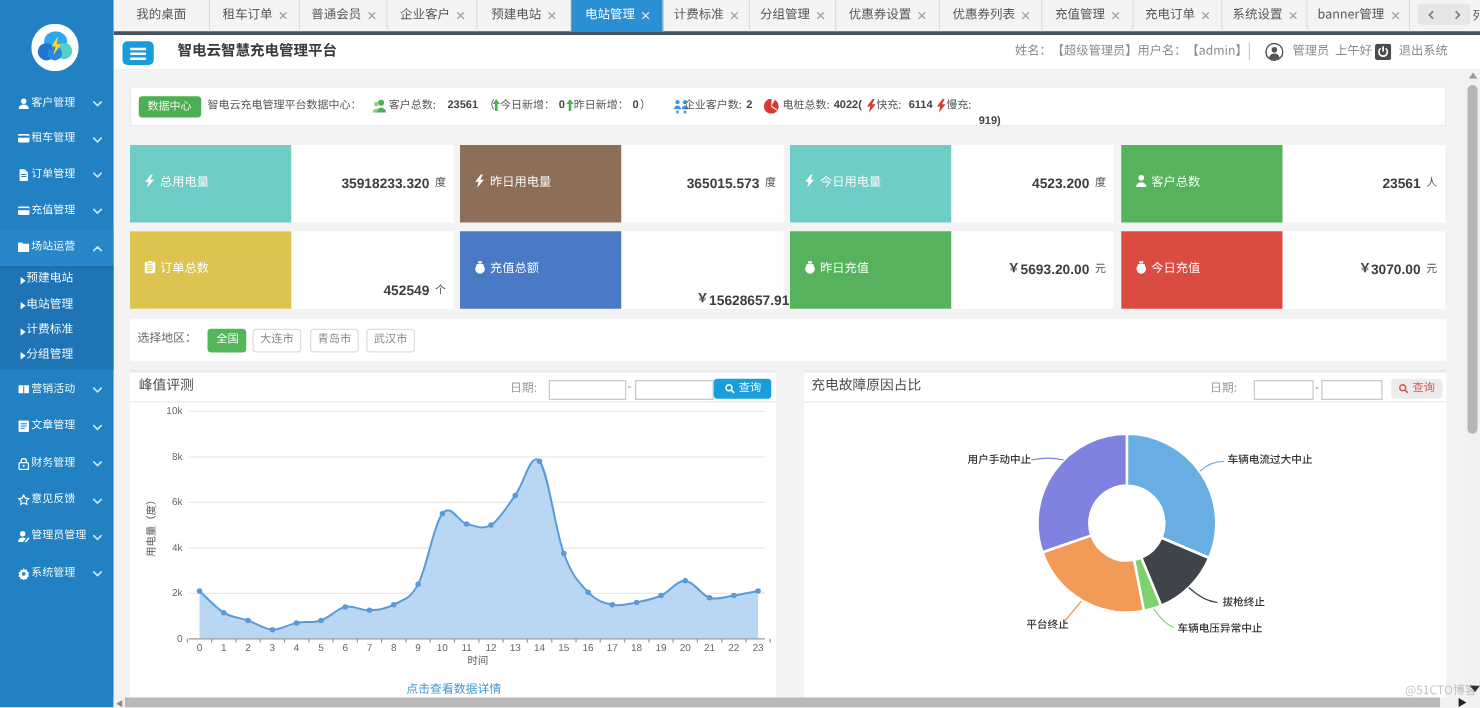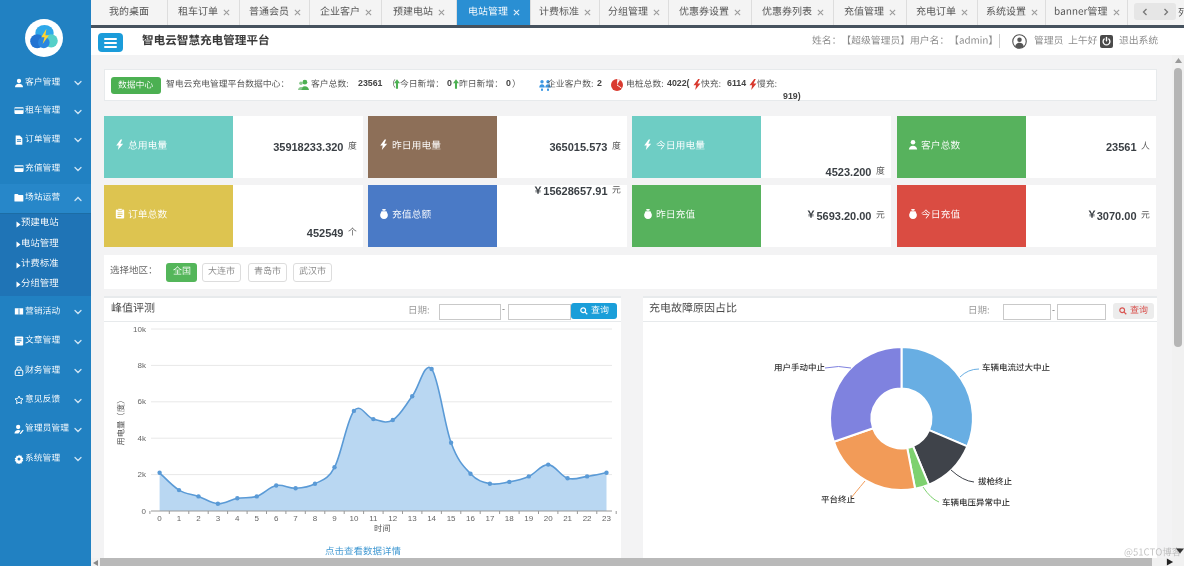--- a/index.html
+++ b/index.html
@@ -937,21 +937,21 @@
     <svg width="50" height="13" viewBox="0 0 50 13">
       <g transform="translate(0,8.7) scale(0.0098,-0.0098)" fill="#fff">
         <use href="#g4eca" x="0"></use>
         <use href="#g65e5" x="1000"></use>
         <use href="#g7528" x="2000"></use>
         <use href="#g7535" x="3000"></use>
         <use href="#g91cf" x="4000"></use>
       </g>
     </svg>
   </div>
-<div style="position:absolute;left:760px;top:116px;width:124.5px;height:62px;display:flex;align-items:flex-end;justify-content:flex-end">
+<div style="position:absolute;left:760px;top:116px;width:124.5px;height:62px;display:flex;align-items:center;justify-content:flex-end">
     <span style="font:bold 11px 'Liberation Sans',sans-serif;color:#3a3f44">4523.200</span>
     <span style="width:4px"></span>
     <svg width="9" height="12" viewBox="0 0 9 12">
       <g transform="translate(0,7.8) scale(0.0088,-0.0088)" fill="#555">
         <use href="#g5ea6" x="0"></use>
       </g>
     </svg>
   </div>
 <div style="position:absolute;left:897px;top:116px;width:258.5px;height:62px;background:#fff"></div>
 <div style="position:absolute;left:897px;top:116px;width:128.5px;height:62px;background:#57b25d"></div>
@@ -1019,21 +1019,21 @@
 <div style="position:absolute;left:392px;top:209px">
     <svg width="40" height="13" viewBox="0 0 40 13">
       <g transform="translate(0,8.7) scale(0.0098,-0.0098)" fill="#fff">
         <use href="#g5145" x="0"></use>
         <use href="#g503c" x="1000"></use>
         <use href="#g603b" x="2000"></use>
         <use href="#g989d" x="3000"></use>
       </g>
     </svg>
   </div>
-<div style="position:absolute;left:496px;top:185px;width:124.5px;height:62px;display:flex;align-items:flex-start;justify-content:flex-end">
+<div style="position:absolute;left:520px;top:185px;width:124.5px;height:62px;display:flex;align-items:flex-end;justify-content:flex-end">
     <svg width="10" height="14" viewBox="0 0 10 14">
       <g transform="translate(0,8.8) scale(0.0100,-0.0100)" fill="#3a3f44">
         <use href="#bffe5" x="0"></use>
       </g>
     </svg>
     <span style="font:bold 11px 'Liberation Sans',sans-serif;color:#3a3f44">15628657.91</span>
     <span style="width:4px"></span>
     <svg width="9" height="12" viewBox="0 0 9 12">
       <g transform="translate(0,7.8) scale(0.0088,-0.0088)" fill="#555">
         <use href="#g5143" x="0"></use>

